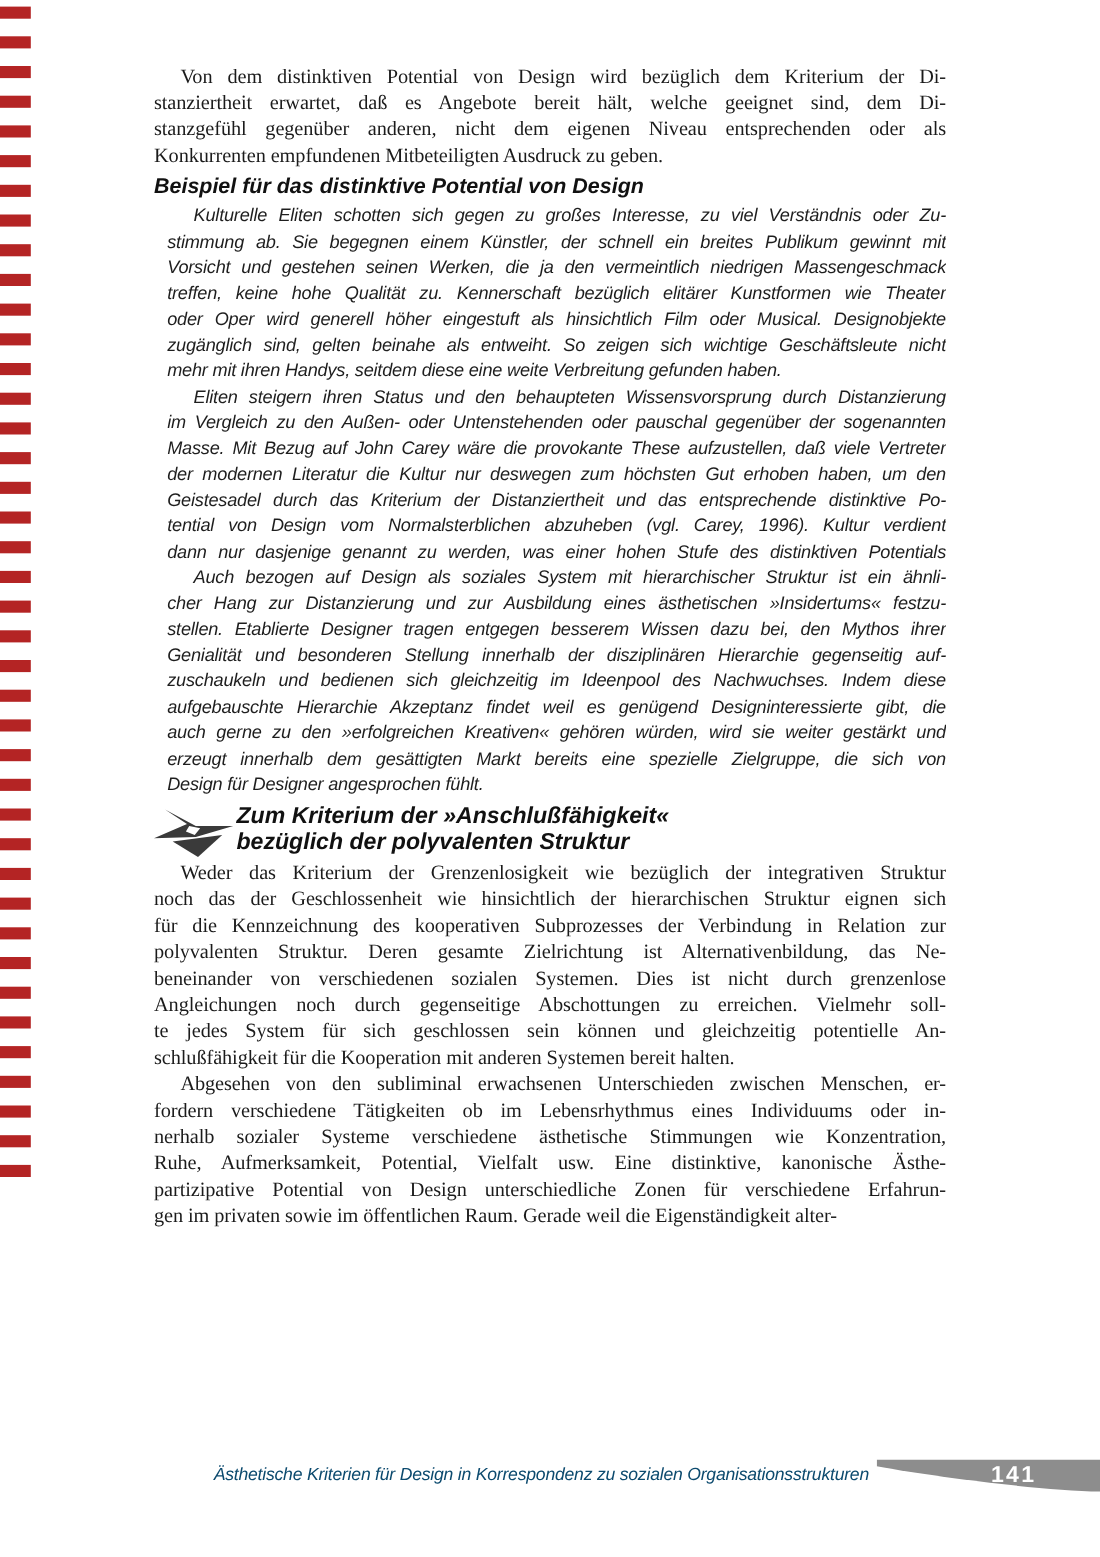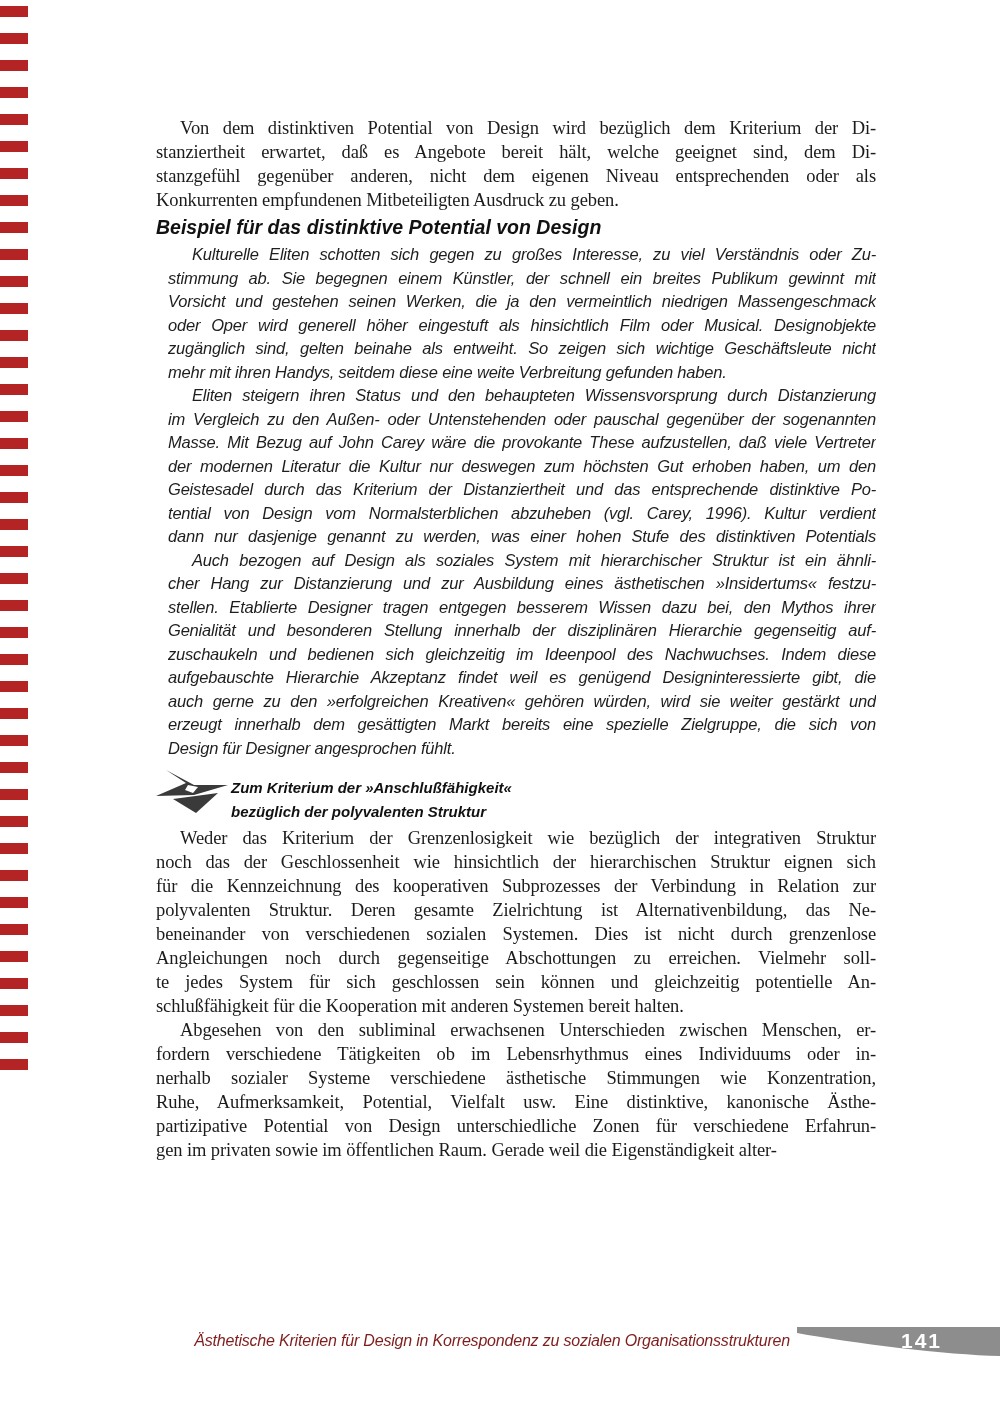--- a/index.html
+++ b/index.html
@@ -4,22 +4,22 @@
 <style>
   html,body{margin:0;padding:0;}
   body{
     width:1000px;height:1415px;
     background:#ffffff;
     position:relative;
     overflow:hidden;
     font-family:"Liberation Sans",sans-serif;
   }
   .text-column{
-    position:absolute;left:156px;top:0;width:720px;
-    padding-top:116px;
+    position:absolute;left:140px;top:0;width:720px;
+    padding-top:58px;
   }
   .para{margin:0;}
   .para .line{
     text-align:justify;
     -moz-text-align-last:justify;
     text-align-last:justify;
     overflow:hidden;
     white-space:normal;
   }
   .para .line.first{text-indent:24px;}
@@ -45,27 +45,27 @@
   }
   .iconhead{
     display:flex;align-items:flex-start;
     margin:4px 0 2px 0;
   }
   .sicon{flex:0 0 75px;width:75px;padding-top:2px;}
   .sicon svg{display:block;}
   .iconhead-text{
     font-family:"Liberation Sans",sans-serif;
     font-style:italic;font-weight:bold;
-    font-size:15px;line-height:24px;color:#111;margin-top:12px;
+    font-size:21px;line-height:24px;color:#111;
   }
   .footer-title{
     position:absolute;left:140px;top:1332px;width:650px;
     text-align:right;
     font-family:"Liberation Sans",sans-serif;font-style:italic;
-    font-size:16px;color:#7f1d1d;letter-spacing:-0.2px;
+    font-size:16px;color:#0c4a6e;letter-spacing:-0.2px;
   }
   .page-tab{
     position:absolute;left:797px;top:1326px;width:203px;height:31px;
   }
   .page-tab svg{display:block;width:203px;height:31px;}
   .page-num{
     position:absolute;right:58px;top:3px;
     font-family:"Liberation Sans",sans-serif;
     font-weight:bold;font-size:21px;letter-spacing:2px;
     color:#ffffff;
@@ -82,20 +82,21 @@
       <div class="line first">Von dem distinktiven Potential von Design wird bezüglich dem Kriterium der Di-</div>
       <div class="line">stanziertheit erwartet, daß es Angebote bereit hält, welche geeignet sind, dem Di-</div>
       <div class="line">stanzgefühl gegenüber anderen, nicht dem eigenen Niveau entsprechenden oder als</div>
       <div class="line last">Konkurrenten empfundenen Mitbeteiligten Ausdruck zu geben.</div>
     </div>
     <div class="subhead">Beispiel für das distinktive Potential von Design</div>
     <div class="para sansit">
       <div class="line first">Kulturelle Eliten schotten sich gegen zu großes Interesse, zu viel Verständnis oder Zu-</div>
       <div class="line">stimmung ab. Sie begegnen einem Künstler, der schnell ein breites Publikum gewinnt mit</div>
       <div class="line">Vorsicht und gestehen seinen Werken, die ja den vermeintlich niedrigen Massengeschmack</div>
+      <div class="line">treffen, keine hohe Qualität zu. Kennerschaft bezüglich elitärer Kunstformen wie Theater</div>
       <div class="line">oder Oper wird generell höher eingestuft als hinsichtlich Film oder Musical. Designobjekte</div>
       <div class="line">zugänglich sind, gelten beinahe als entweiht. So zeigen sich wichtige Geschäftsleute nicht</div>
       <div class="line last">mehr mit ihren Handys, seitdem diese eine weite Verbreitung gefunden haben.</div>
     </div>
     <div class="para sansit">
       <div class="line first">Eliten steigern ihren Status und den behaupteten Wissensvorsprung durch Distanzierung</div>
       <div class="line">im Vergleich zu den Außen- oder Untenstehenden oder pauschal gegenüber der sogenannten</div>
       <div class="line">Masse. Mit Bezug auf John Carey wäre die provokante These aufzustellen, daß viele Vertreter</div>
       <div class="line">der modernen Literatur die Kultur nur deswegen zum höchsten Gut erhoben haben, um den</div>
       <div class="line">Geistesadel durch das Kriterium der Distanziertheit und das entsprechende distinktive Po-</div>

